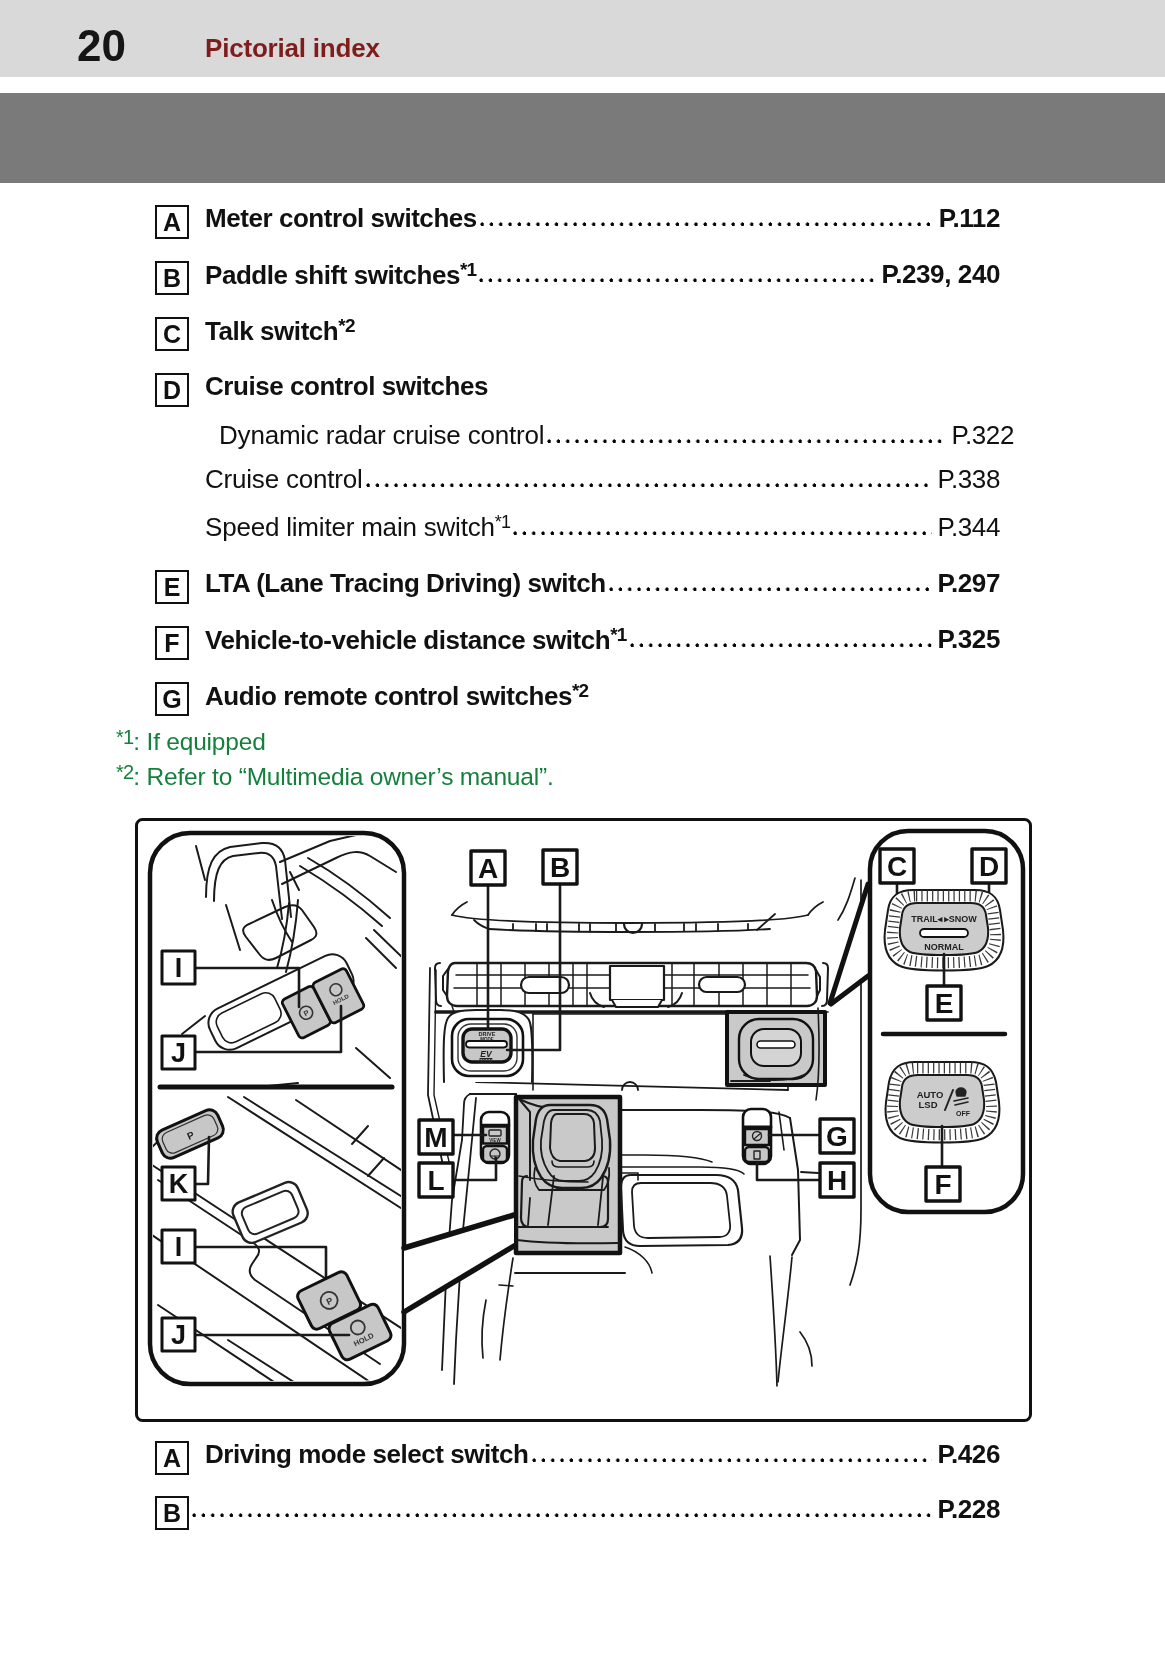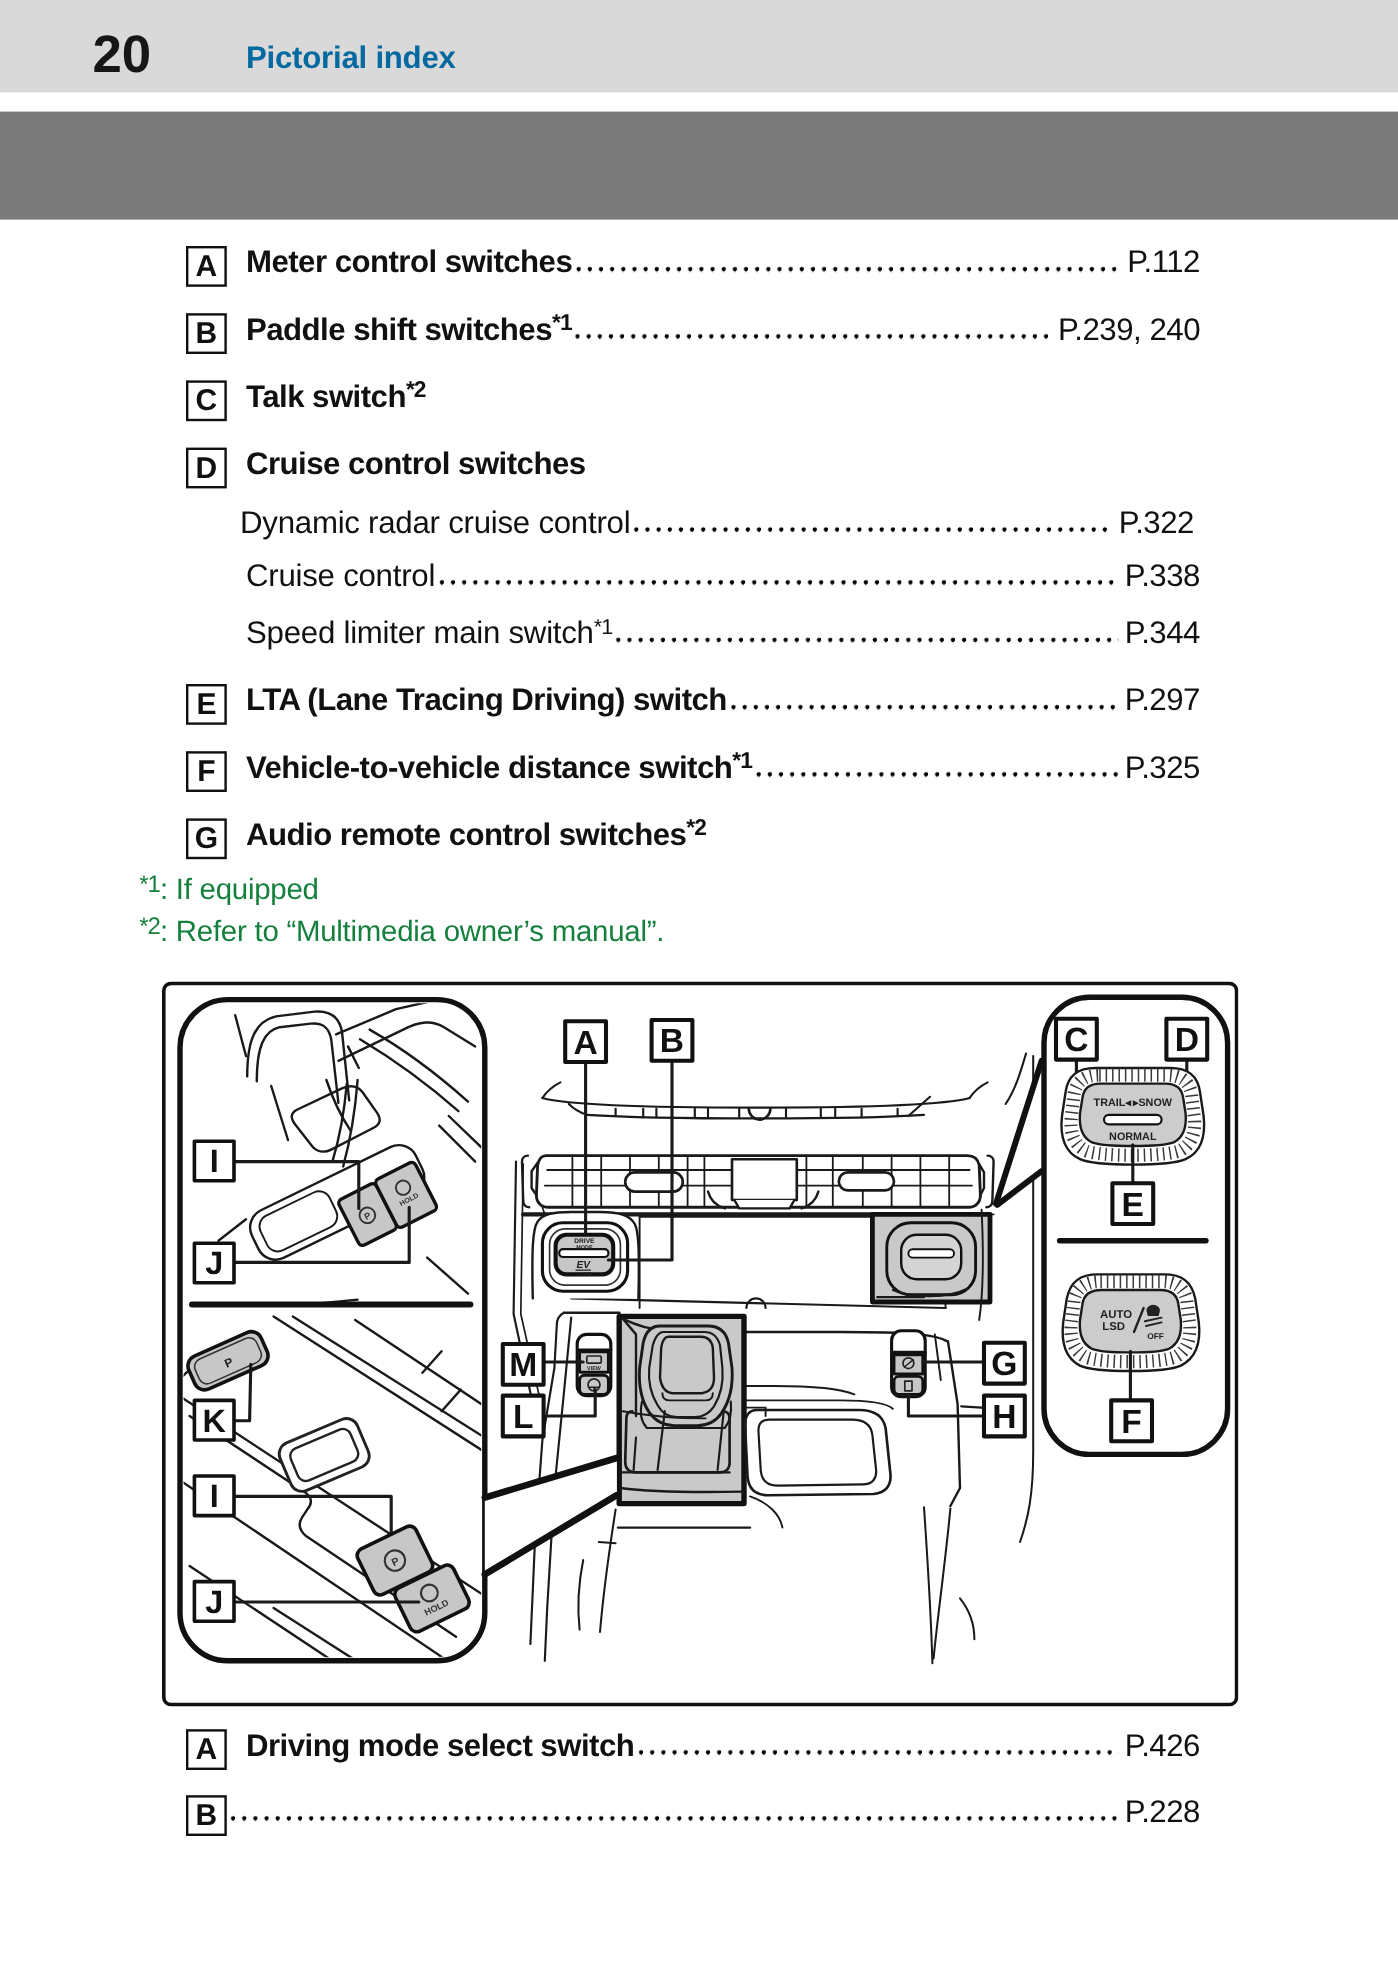--- a/index.html
+++ b/index.html
@@ -6,34 +6,34 @@
   body{width:1165px;height:1653px;background:#fff;font-family:"Liberation Sans",sans-serif;position:relative;overflow:hidden;}
   .abs{position:absolute;}
   .row{position:absolute;left:155px;width:845px;display:flex;align-items:flex-start;}
   .lbox{width:30px;height:30px;border:2.5px solid #101010;display:flex;align-items:center;justify-content:center;
         font-weight:bold;font-size:25px;color:#101010;flex:0 0 auto;background:#fff;}
   .itxt{font-weight:bold;font-size:26px;color:#111;margin-left:16px;white-space:nowrap;letter-spacing:-0.45px;margin-top:-2px;}
   .sub .itxt{font-weight:normal;margin-left:0;letter-spacing:-0.2px;}
   .dots{flex:1;height:5px;align-self:flex-start;margin:17px 5px 0 3px;
         background-image:radial-gradient(circle at 2.2px 2.2px,#000 1.62px,rgba(0,0,0,0) 2.0px);
         background-size:9.3px 5px;background-repeat:repeat-x;}
-  .pg{font-weight:normal;font-size:26px;color:#111;white-space:nowrap;letter-spacing:-0.4px;margin-top:-2px;}
+  .pg{font-weight:bold;font-size:26px;color:#111;white-space:nowrap;letter-spacing:-0.4px;margin-top:-2px;}
   .sub .pg{font-weight:normal;}
   sup{font-size:19px;vertical-align:8px;font-weight:bold;letter-spacing:-0.8px;}
   .fn{position:absolute;left:116px;font-size:24.5px;color:#15803d;letter-spacing:-0.2px;}
   .fn sup{font-weight:normal;font-size:20px;vertical-align:6px;}
 </style>
 </head>
 <body>
 
 <div class="abs" style="left:0;top:0;width:1165px;height:77px;background:#d9d9d9;"></div>
 
 <div class="abs" style="left:77px;top:21px;font-size:44px;font-weight:bold;color:#161616;">20</div>
 
-<div class="abs" style="left:205px;top:33px;font-size:26px;letter-spacing:-0.2px;font-weight:bold;color:#0369a1;">Pictorial index</div>
+<div class="abs" style="left:205px;top:33px;font-size:26px;letter-spacing:-0.2px;font-weight:bold;color:#7f1d1d;">Pictorial index</div>
 
 <div class="abs" style="left:0;top:93px;width:1165px;height:90px;background:#7a7a7a;"></div>
 
 <div class="row" style="top:205px;">
   <div class="lbox">A</div>
     <div class="itxt">Meter control switches</div>
     <div class="dots"></div>
     <div class="pg">P.112</div>
 </div>
 
@@ -47,21 +47,21 @@
 <div class="row" style="top:317px;">
   <div class="lbox">C</div>
     <div class="itxt">Talk switch<sup>*2</sup></div>
 </div>
 
 <div class="row" style="top:373px;">
   <div class="lbox">D</div>
     <div class="itxt">Cruise control switches</div>
 </div>
 
-<div class="row sub" style="top:422px;left:200px;width:795px;">
+<div class="row sub" style="top:422px;left:219px;width:795px;">
   <div class="itxt">Dynamic radar cruise control</div>
     <div class="dots"></div>
     <div class="pg">P.322</div>
 </div>
 
 <div class="row sub" style="top:466px;left:205px;width:795px;">
   <div class="itxt">Cruise control</div>
     <div class="dots"></div>
     <div class="pg">P.338</div>
 </div>

